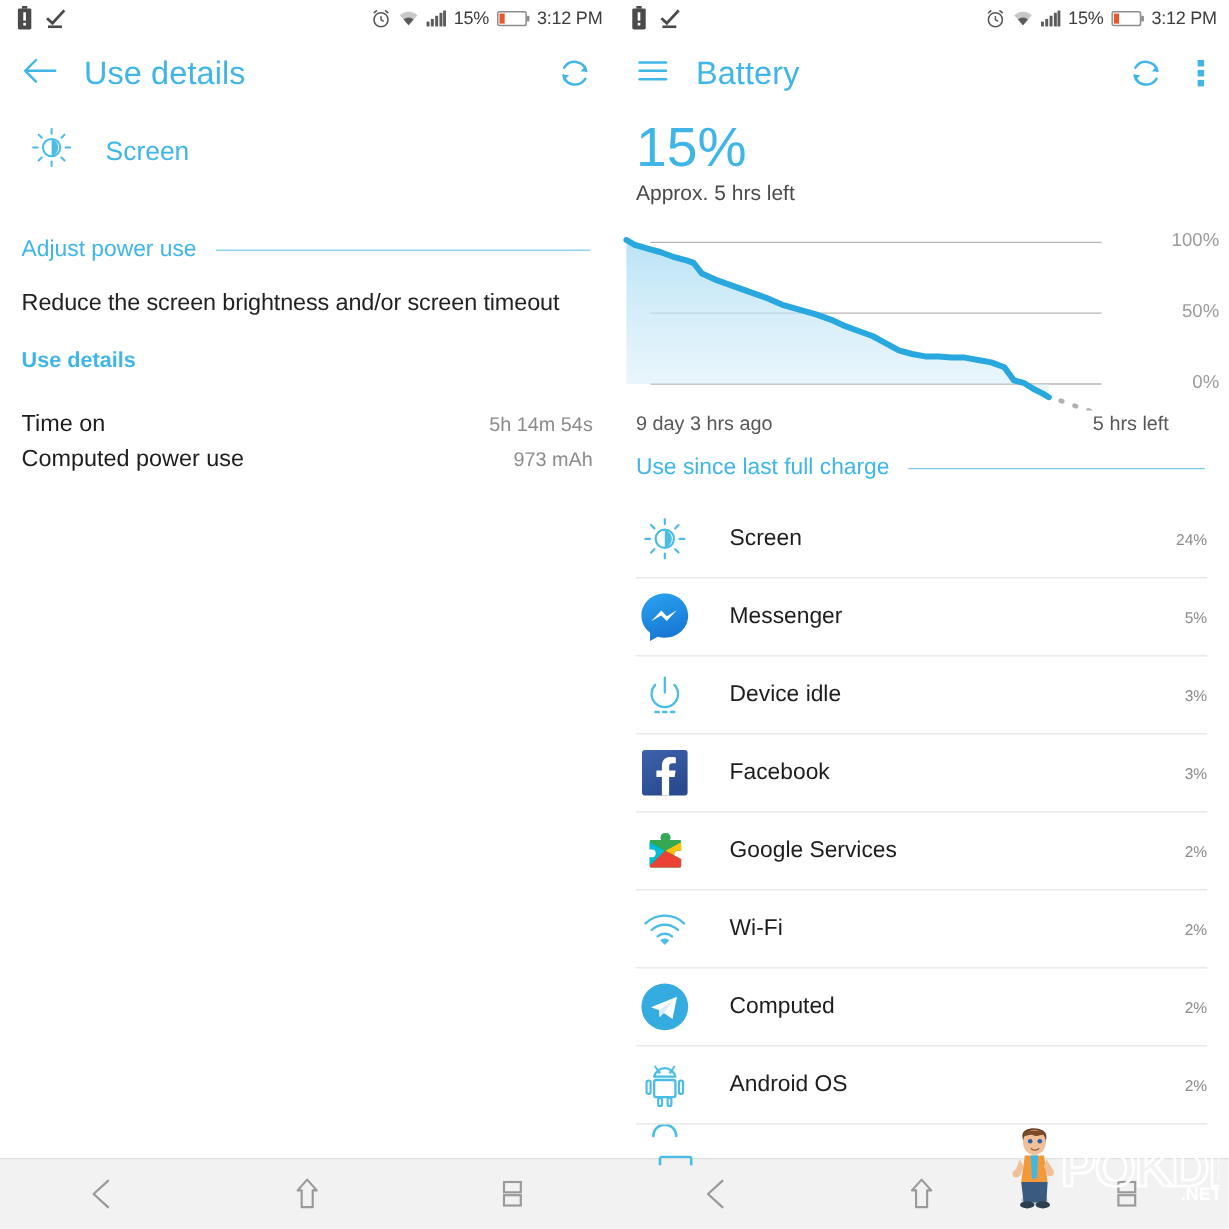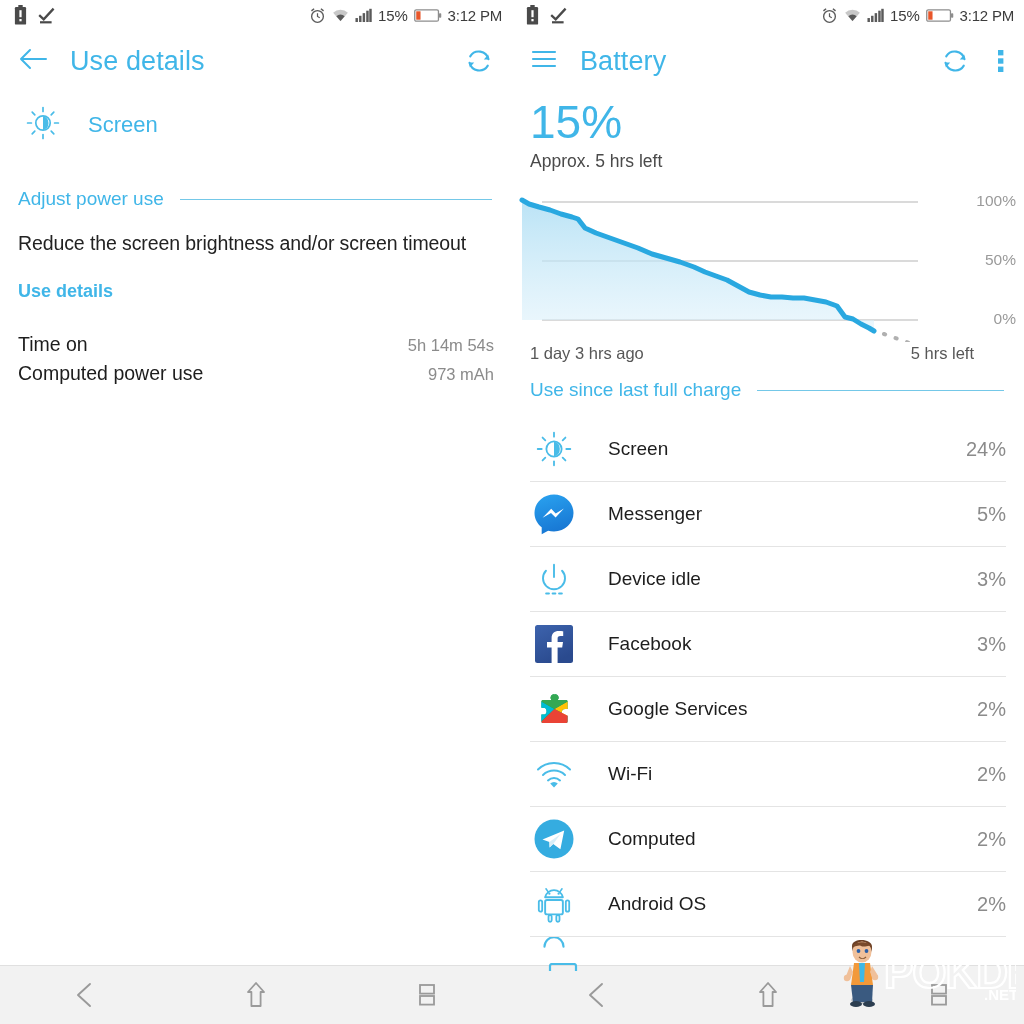--- a/index.html
+++ b/index.html
@@ -36,21 +36,21 @@
   }
   .appbar-spacer { flex: 1; }
   .appbar-action { margin-left: 26px; display: flex; align-items: center; }
 
   
   .screen-row { display: flex; align-items: center; padding: 14px 0 12px 26px; }
   .screen-row-label { color: #40b6e8; font-size: 22px; margin-left: 28px; }
 
   .section-head {
     display: flex; align-items: center;
-    padding: 0 20px 0 18px; margin-top: 32px;
+    padding: 0 20px 0 18px; margin-top: 40px;
   }
   .section-head-text { color: #40b6e8; font-size: 19px; white-space: nowrap; }
   .section-head-rule { flex: 1; height: 1px; background: #74c8e8; margin-left: 16px; }
 
   .body-text {
     font-size: 19.5px; color: #222; padding: 0 18px;
     margin-top: 22px; letter-spacing: -0.1px;
   }
   .link-text {
     font-size: 18px; color: #40b6e8; font-weight: 700;
@@ -84,21 +84,21 @@
     height: 65px; margin: 0 18px 0 18px;
     border-bottom: 1px solid #e4e4e4;
   }
   .usage-row:first-child { border-top: none; }
   .usage-icon {
     width: 44px; height: 44px; flex: 0 0 44px;
     display: flex; align-items: center; justify-content: center;
     margin-left: 2px;
   }
   .usage-name { font-size: 19px; color: #1d1d1d; margin-left: 32px; }
-  .usage-pct { margin-left: auto; font-size: 20px; color: #8b8b8b; }
+  .usage-pct { margin-left: auto; font-size: 13px; color: #8b8b8b; }
   .usage-row-cut { height: 30px; overflow: hidden; border-bottom: none; }
 
   
   .navbar {
     position: absolute; left: 0; bottom: 0;
     width: 1024px; height: 59px;
     background: #f2f2f2;
     border-top: 1px solid #e0e0e0;
     display: flex;
   }
@@ -322,21 +322,21 @@
                  L314,118 L325,122 L333,133 L341,135 L349,140 L357,144 L362,147" stroke="#29a8e0" stroke-width="5" fill="none" stroke-linecap="round" stroke-linejoin="round"></path>
 
         <path d="M372,150 L406,162" stroke="#b0b0b0" stroke-width="4" stroke-linecap="round" stroke-dasharray="1.2 11" fill="none"></path>
       </svg>
       <span class="axis-label" style="top:8px;">100%</span>
       <span class="axis-label" style="top:67px;">50%</span>
       <span class="axis-label" style="top:126px;">0%</span>
     </div>
 
     <div class="chart-foot">
-      <span>1 day 3 hrs ago</span>
+      <span>9 day 3 hrs ago</span>
       <span class="right">5 hrs left</span>
     </div>
 
     <div class="section-head" style="margin-top:16px;">
       <span class="section-head-text">Use since last full charge</span>
       <span class="section-head-rule"></span>
     </div>
 
     <div class="usage-list">
 

